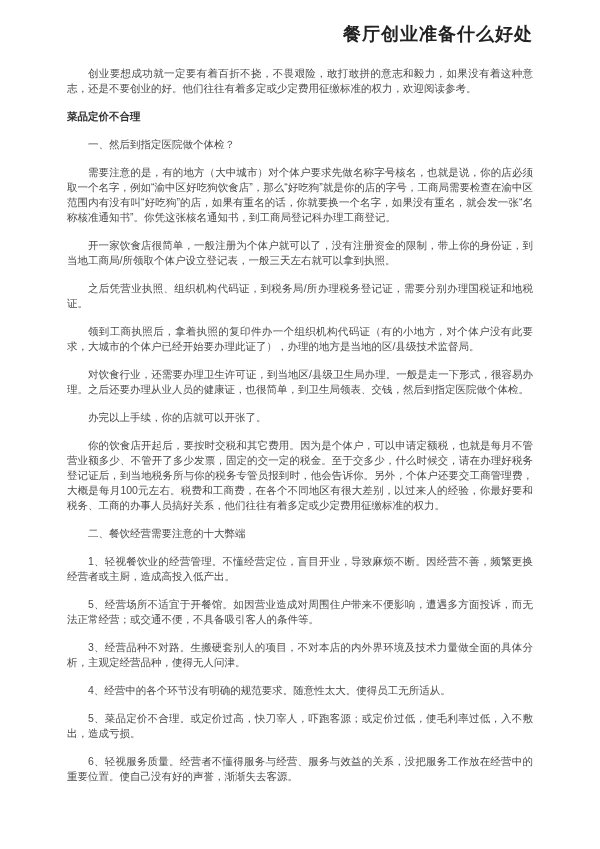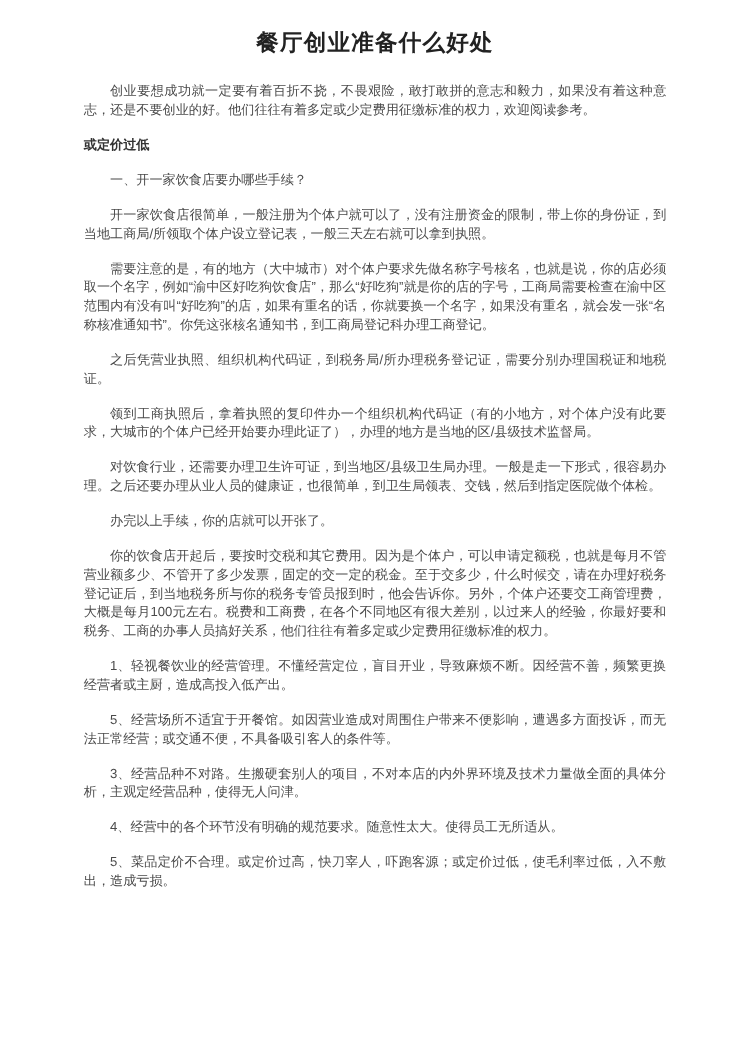--- a/index.html
+++ b/index.html
@@ -12,21 +12,21 @@
     width: 600px;
     min-height: 849px;
     margin: 0 auto;
     background: #ffffff;
     box-sizing: border-box;
     padding: 16px 67px 24px 67px;
     font-family: "Liberation Sans", "DejaVu Sans", sans-serif;
     color: #4a4a4a;
   }
   .doc-title {
-    text-align: center;
+    text-align: right;
     font-size: 18px;
     font-weight: bold;
     color: #222222;
     margin: 6px 0 20px 0;
     letter-spacing: 1px;
   }
   .article-body p {
     font-size: 10.5px;
     line-height: 15px;
     margin: 0 0 13px 0;
@@ -44,28 +44,30 @@
     text-indent: 2em;
   }
 </style>
 </head>
 <body>
 
 <div class="page">
   <h1 class="doc-title">餐厅创业准备什么好处</h1>
   <div class="article-body">
       <p class="body">创业要想成功就一定要有着百折不挠，不畏艰险，敢打敢拼的意志和毅力，如果没有着这种意志，还是不要创业的好。他们往往有着多定或少定费用征缴标准的权力，欢迎阅读参考。</p>
-      <p class="bold">或定价过低</p>
-      <p class="section">一、开一家饮食店要办哪些手续？</p>
+      <p class="bold">菜品定价不合理</p>
+      <p class="section">一、然后到指定医院做个体检？</p>
+      <p class="body">需要注意的是，有的地方（大中城市）对个体户要求先做名称字号核名，也就是说，你的店必须取一个名字，例如“渝中区好吃狗饮食店”，那么“好吃狗”就是你的店的字号，工商局需要检查在渝中区范围内有没有叫“好吃狗”的店，如果有重名的话，你就要换一个名字，如果没有重名，就会发一张“名称核准通知书”。你凭这张核名通知书，到工商局登记科办理工商登记。</p>
       <p class="body">开一家饮食店很简单，一般注册为个体户就可以了，没有注册资金的限制，带上你的身份证，到当地工商局/所领取个体户设立登记表，一般三天左右就可以拿到执照。</p>
-      <p class="body">需要注意的是，有的地方（大中城市）对个体户要求先做名称字号核名，也就是说，你的店必须取一个名字，例如“渝中区好吃狗饮食店”，那么“好吃狗”就是你的店的字号，工商局需要检查在渝中区范围内有没有叫“好吃狗”的店，如果有重名的话，你就要换一个名字，如果没有重名，就会发一张“名称核准通知书”。你凭这张核名通知书，到工商局登记科办理工商登记。</p>
       <p class="body">之后凭营业执照、组织机构代码证，到税务局/所办理税务登记证，需要分别办理国税证和地税证。</p>
       <p class="body">领到工商执照后，拿着执照的复印件办一个组织机构代码证（有的小地方，对个体户没有此要求，大城市的个体户已经开始要办理此证了），办理的地方是当地的区/县级技术监督局。</p>
       <p class="body">对饮食行业，还需要办理卫生许可证，到当地区/县级卫生局办理。一般是走一下形式，很容易办理。之后还要办理从业人员的健康证，也很简单，到卫生局领表、交钱，然后到指定医院做个体检。</p>
       <p class="body">办完以上手续，你的店就可以开张了。</p>
       <p class="body">你的饮食店开起后，要按时交税和其它费用。因为是个体户，可以申请定额税，也就是每月不管营业额多少、不管开了多少发票，固定的交一定的税金。至于交多少，什么时候交，请在办理好税务登记证后，到当地税务所与你的税务专管员报到时，他会告诉你。另外，个体户还要交工商管理费，大概是每月100元左右。税费和工商费，在各个不同地区有很大差别，以过来人的经验，你最好要和税务、工商的办事人员搞好关系，他们往往有着多定或少定费用征缴标准的权力。</p>
+      <p class="section">二、餐饮经营需要注意的十大弊端</p>
       <p class="body">1、轻视餐饮业的经营管理。不懂经营定位，盲目开业，导致麻烦不断。因经营不善，频繁更换经营者或主厨，造成高投入低产出。</p>
       <p class="body">5、经营场所不适宜于开餐馆。如因营业造成对周围住户带来不便影响，遭遇多方面投诉，而无法正常经营；或交通不便，不具备吸引客人的条件等。</p>
       <p class="body">3、经营品种不对路。生搬硬套别人的项目，不对本店的内外界环境及技术力量做全面的具体分析，主观定经营品种，使得无人问津。</p>
       <p class="body">4、经营中的各个环节没有明确的规范要求。随意性太大。使得员工无所适从。</p>
       <p class="body">5、菜品定价不合理。或定价过高，快刀宰人，吓跑客源；或定价过低，使毛利率过低，入不敷出，造成亏损。</p>
+      <p class="body">6、轻视服务质量。经营者不懂得服务与经营、服务与效益的关系，没把服务工作放在经营中的重要位置。使自己没有好的声誉，渐渐失去客源。</p>
     </div>
 </div>
 
 </body></html>

